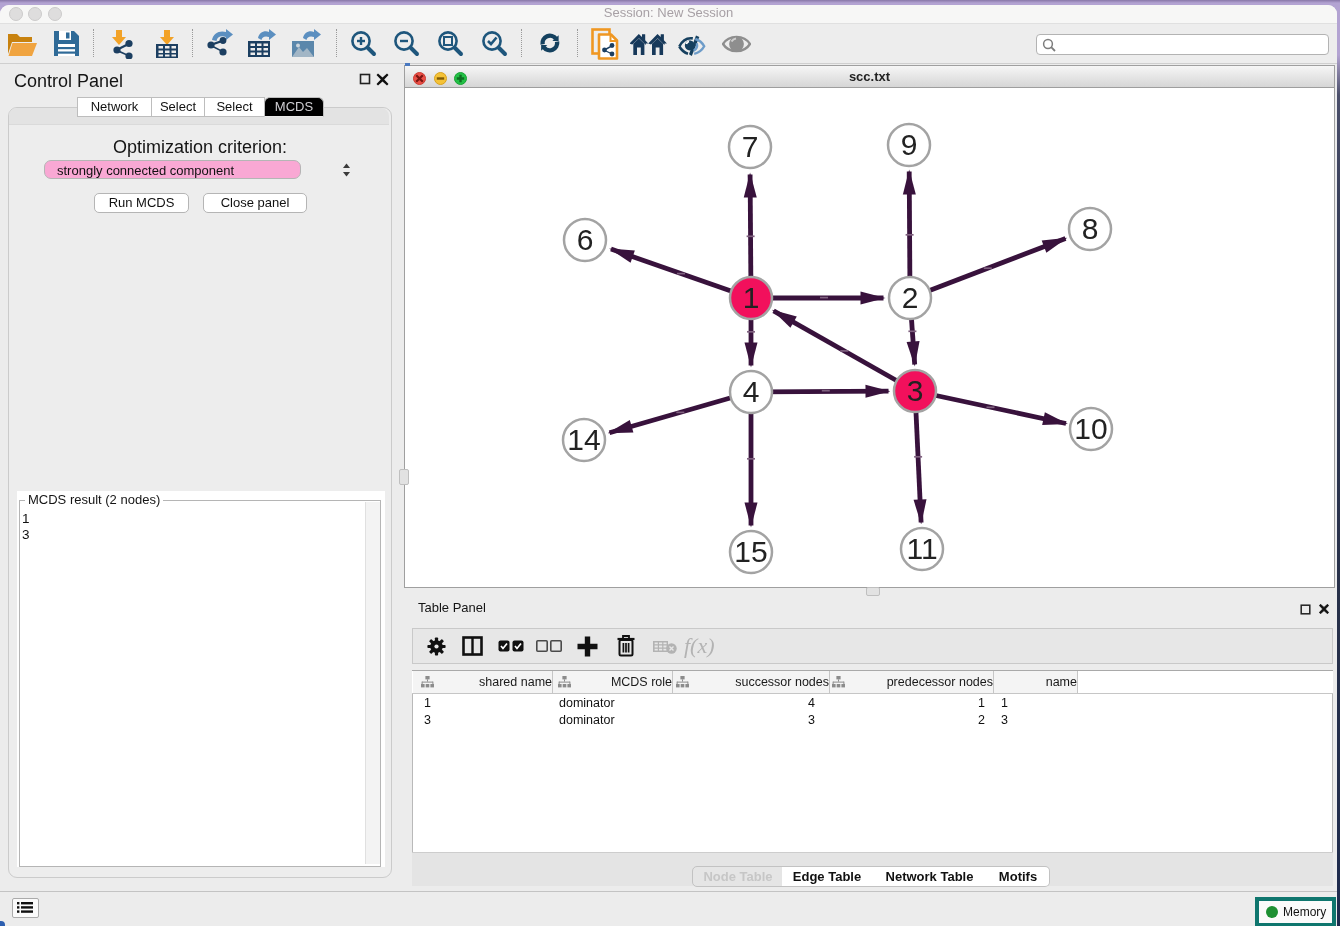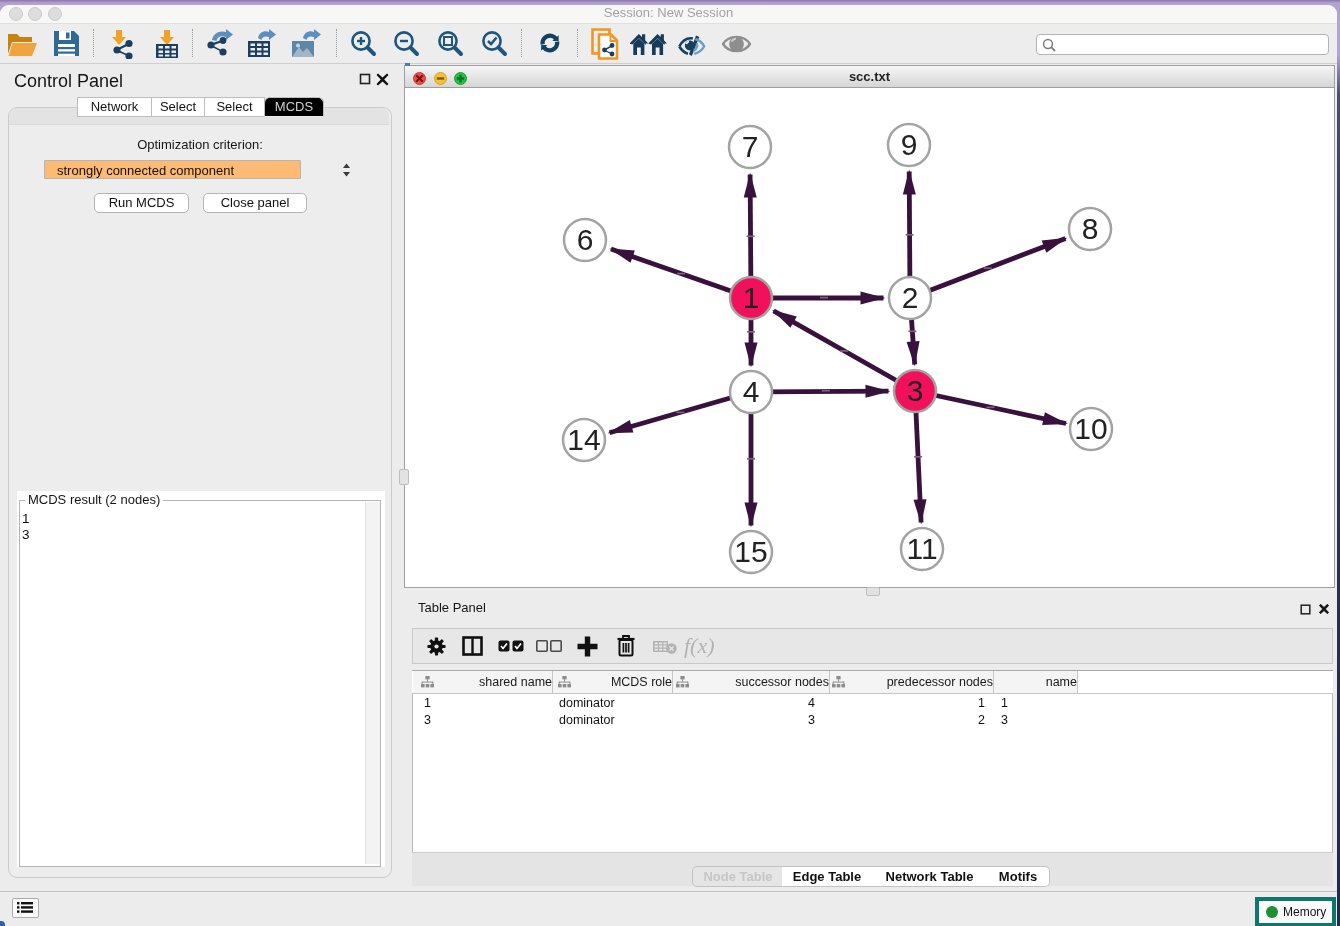--- a/index.html
+++ b/index.html
@@ -13,22 +13,22 @@
   #maintitle{left:0;top:5px;width:1337px;text-align:center;font-size:13px;color:#a7a0a5;line-height:16px;}
   #toolbar{left:0;top:23px;width:1337px;height:39px;background:#ededed;border-top:1px solid #e0e0e0;border-bottom:1px solid #cfcfcf;}
   .sep{top:29px;height:28px;width:0;border-left:1px dotted #9a9a9a;}
   #searchbox{left:1036px;top:34px;width:291px;height:19px;background:#fff;border:1px solid #b3b3b3;border-radius:4px;}
 
   
   #cpheader{left:14px;top:71px;font-size:18px;color:#151515;}
   #cppanel{left:8px;top:107px;width:382px;height:769px;background:#ededed;border:1px solid #cbcbcb;border-radius:9px;}
   #cpband{left:9px;top:108px;width:380px;height:16px;background:#e3e3e3;border-bottom:1px solid #dadada;border-radius:8px 8px 0 0;}
   .tab{top:97px;height:18px;background:#fff;border:1px solid #bdbdbd;font-size:13px;color:#111;text-align:center;line-height:18px;}
-  #optlabel{left:9px;top:137px;width:382px;text-align:center;font-size:13px;color:#151515;}
-  #dropdown{left:44px;top:160px;width:257px;height:19px;background:#fdba74;border:1px solid #b5b5b5;border-radius:1px;font-size:13px;color:#111;line-height:19px;padding-left:12px;box-sizing:border-box;}
+  #optlabel{left:9px;top:137px;width:382px;text-align:center;font-size:18px;color:#151515;}
+  #dropdown{left:44px;top:160px;width:257px;height:19px;background:#f9a8d4;border:1px solid #b5b5b5;border-radius:7px;font-size:13px;color:#111;line-height:19px;padding-left:12px;box-sizing:border-box;}
   .btn{top:193px;height:18px;background:#fff;border:1px solid #b5b5b5;border-radius:5px;font-size:13px;color:#111;text-align:center;line-height:18px;}
   #resultbox{left:17px;top:491px;width:368px;height:376px;background:#fff;}
   #resultborder{left:19px;top:500px;width:360px;height:365px;border:1px solid #b5b5b5;}
   #resultlegend{left:25px;top:492px;background:#fff;padding:0 3px;font-size:13px;color:#151515;}
   #scrolltrack{left:365px;top:502px;width:14px;height:362px;background:#f3f3f3;border-left:1px solid #e0e0e0;}
 
   
   #iwin{left:404px;top:65px;width:931px;height:523px;background:#fff;border:1px solid #9f9f9f;box-sizing:border-box;}
   #iwintitle{left:405px;top:66px;width:929px;height:21px;background:linear-gradient(180deg,#f6f6f6,#d6d6d6);border-bottom:1px solid #9e9e9e;}
   .tl2{width:11px;height:11px;border-radius:50%;top:72px;}

